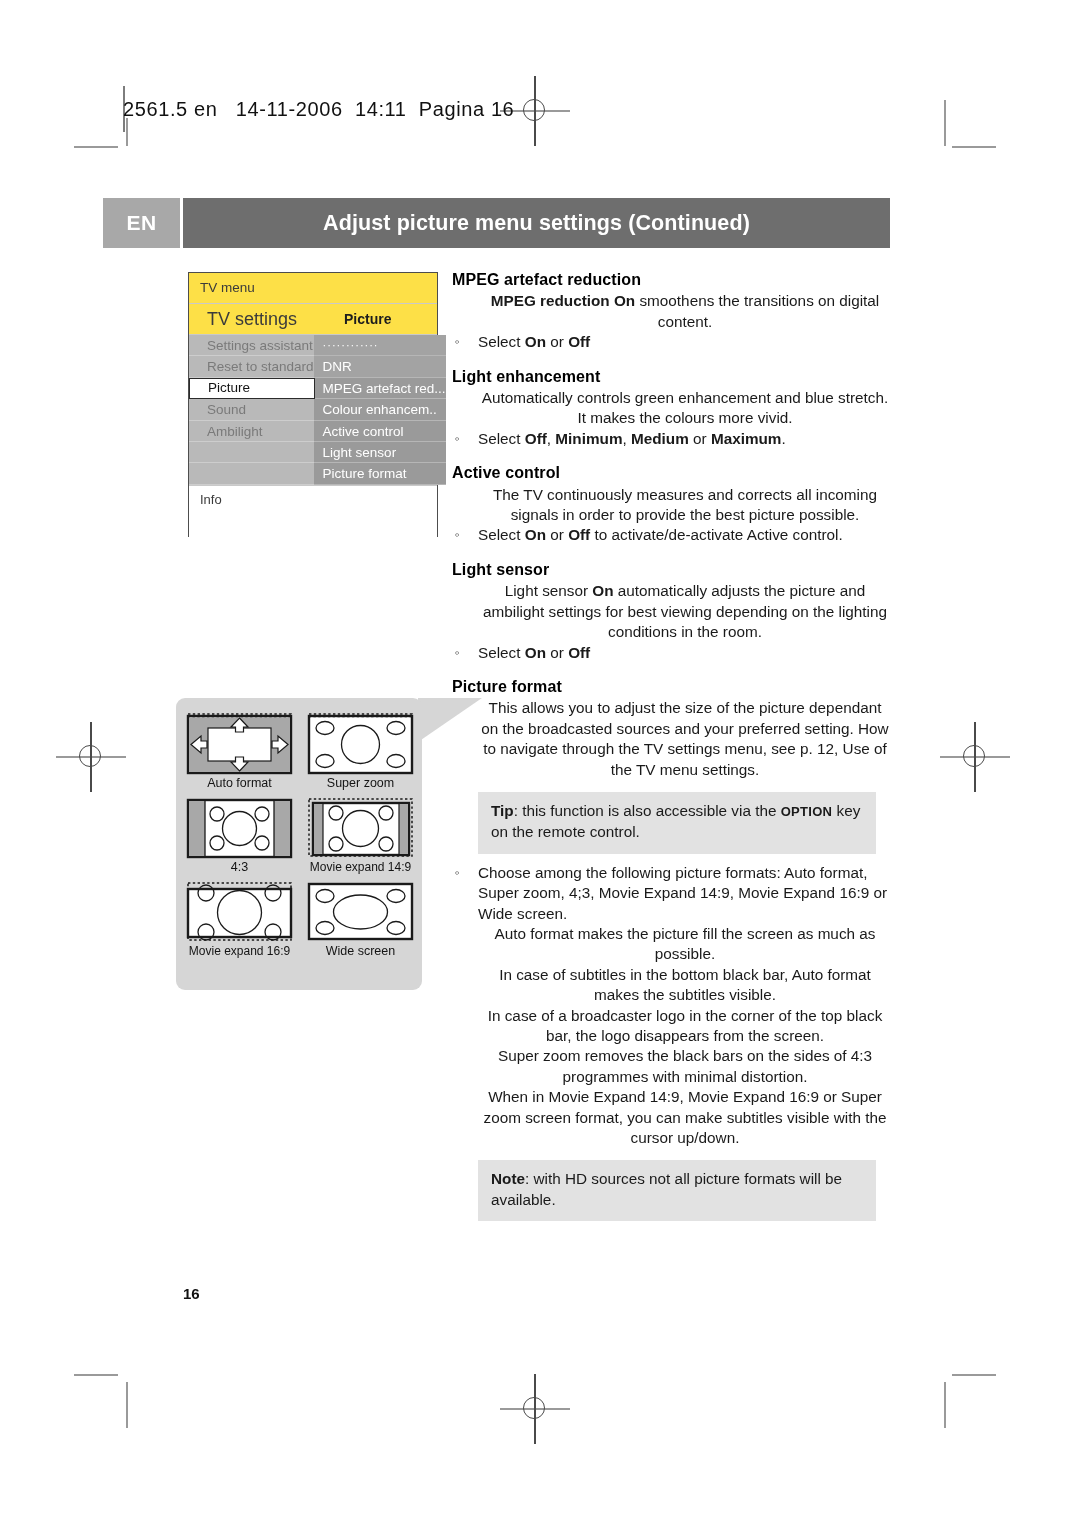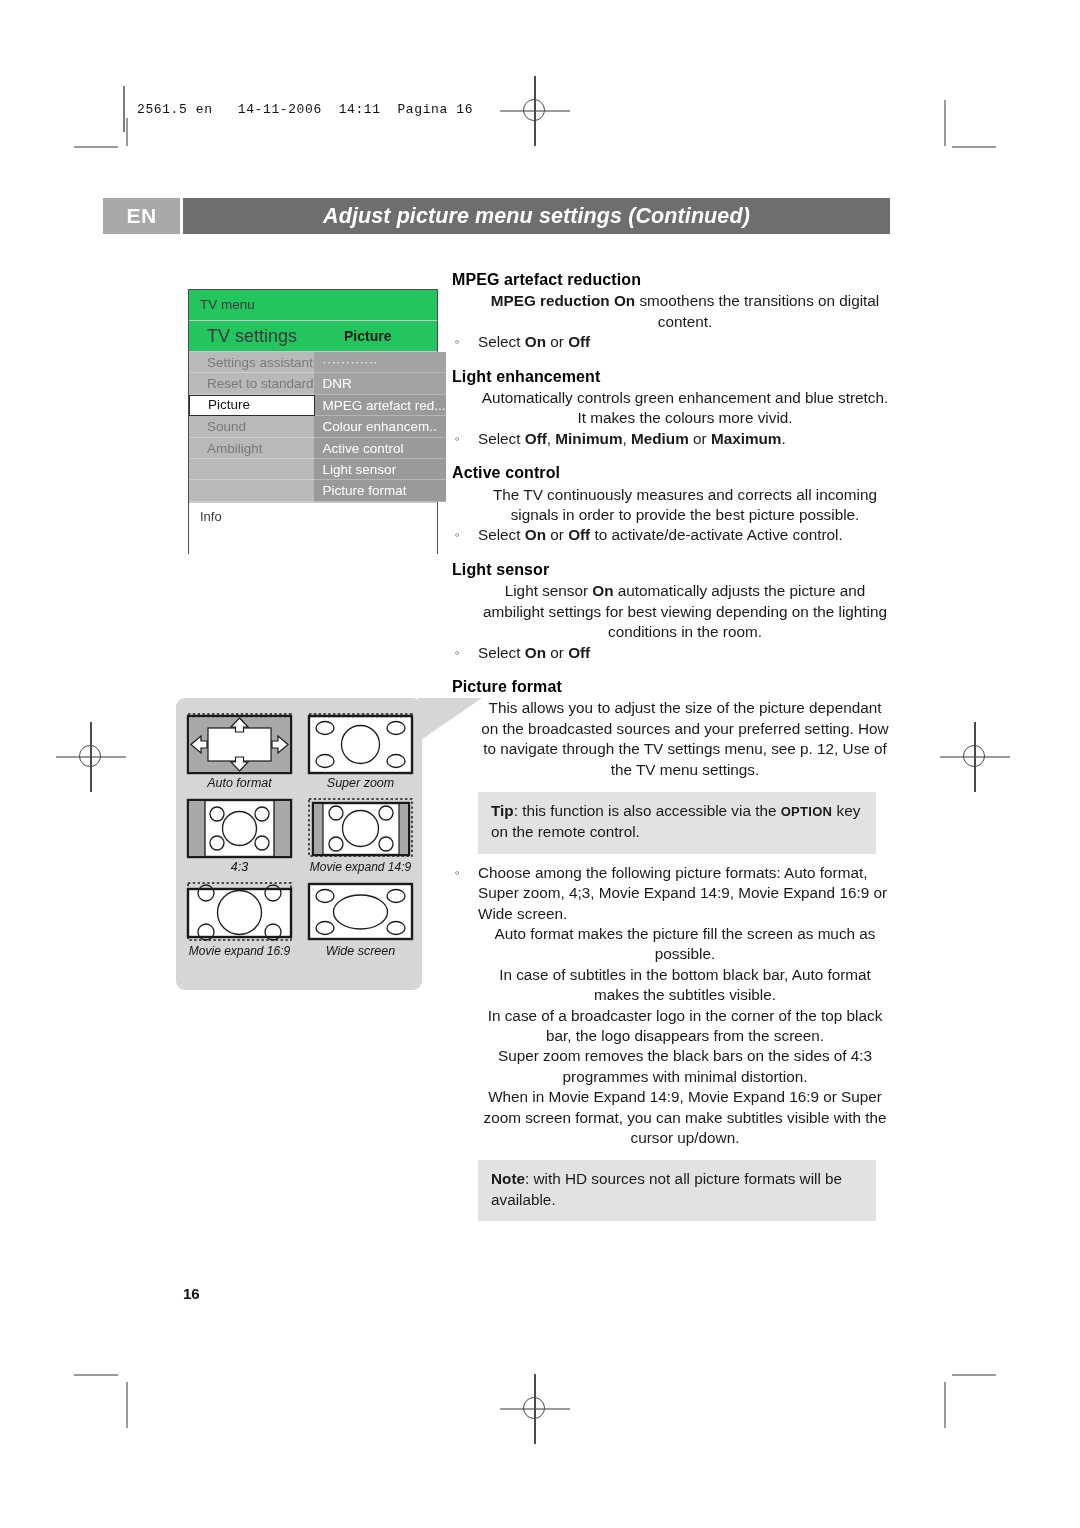--- a/index.html
+++ b/index.html
@@ -37,63 +37,61 @@
     position: absolute;
     left: 123px; top: 88px;
     height: 42px;
     display: flex; align-items: center;
   }
   .meta-rule {
     position: absolute; left: 123px; top: 86px;
     width: 1.5px; height: 46px; background: #7d7d7d;
   }
   .meta-text {
-    font-family: Liberation Mono, monospace;
-    font-size: 13px;
+    font-family: Liberation Sans, sans-serif;
+    font-size: 20px;
     letter-spacing: 0.6px;
     color: #111;
     white-space: pre;
-    margin-left: 14px;
   }
 
   
   .title-row {
     position: absolute;
     left: 103px; top: 198px;
-    width: 787px; height: 36px;
+    width: 787px; height: 50px;
     display: flex;
   }
   .lang-tag {
     width: 77px;
     background: #a8a8a8;
     color: #ffffff;
     font-size: 21px;
     font-weight: bold;
     display: flex; align-items: center; justify-content: center;
     letter-spacing: 0.5px;
   }
   .title-band {
     flex: 1;
     background: #6e6e6e;
     color: #ffffff;
     font-size: 21.5px;
     font-weight: bold;
     display: flex; align-items: center; justify-content: center;
     letter-spacing: 0.1px;
     margin-left: 3px;
-    font-style: italic;
   }
 
   
   .tvmenu {
     position: absolute;
-    left: 188px; top: 289px;
+    left: 188px; top: 272px;
     width: 250px; height: 265px;
     border: 1.6px solid #4d4d4d;
-    background: #22c55e;
+    background: #fde047;
     box-sizing: border-box;
     font-size: 13.5px;
     color: #3b3b3b;
   }
   .tvm-title {
     height: 30px; line-height: 30px;
     padding-left: 11px;
     border-bottom: 1px solid #c9c9c9;
     font-size: 13.5px;
     color: #3b3b3b;
@@ -163,21 +161,20 @@
     position: absolute;
     left: 418px; top: 698px;
     width: 64px; height: 44px;
     background: #d6d6d6;
     clip-path: polygon(0 0, 100% 0, 0 100%);
   }
   .pf-grid {
     position: absolute;
     left: 186px; top: 712px;
     width: 228px;
-    font-style: italic;
   }
   .pf-row { display: flex; gap: 14px; margin-bottom: 6px; }
   .pf-cell { width: 107px; }
   .pf-label {
     text-align: center;
     font-size: 12.5px;
     color: #141414;
     margin-top: 1px;
     white-space: nowrap;
   }

